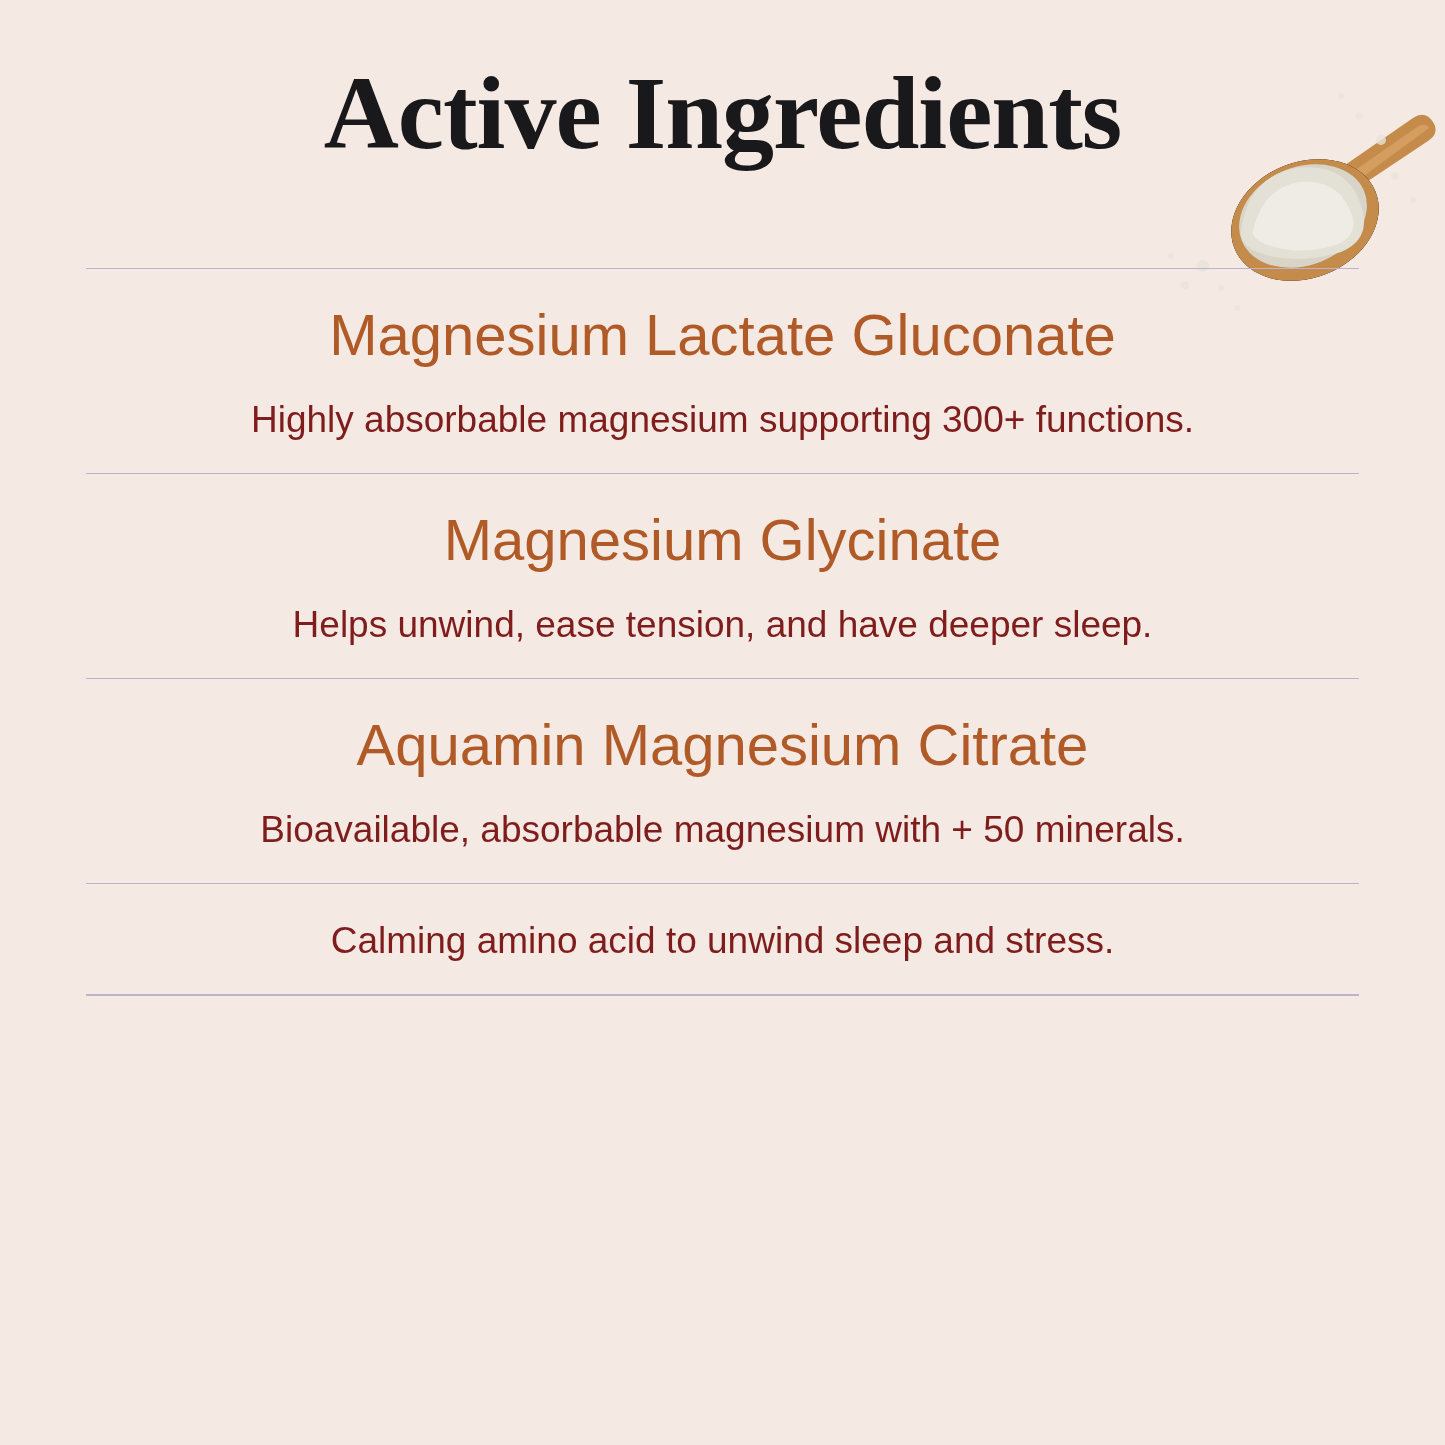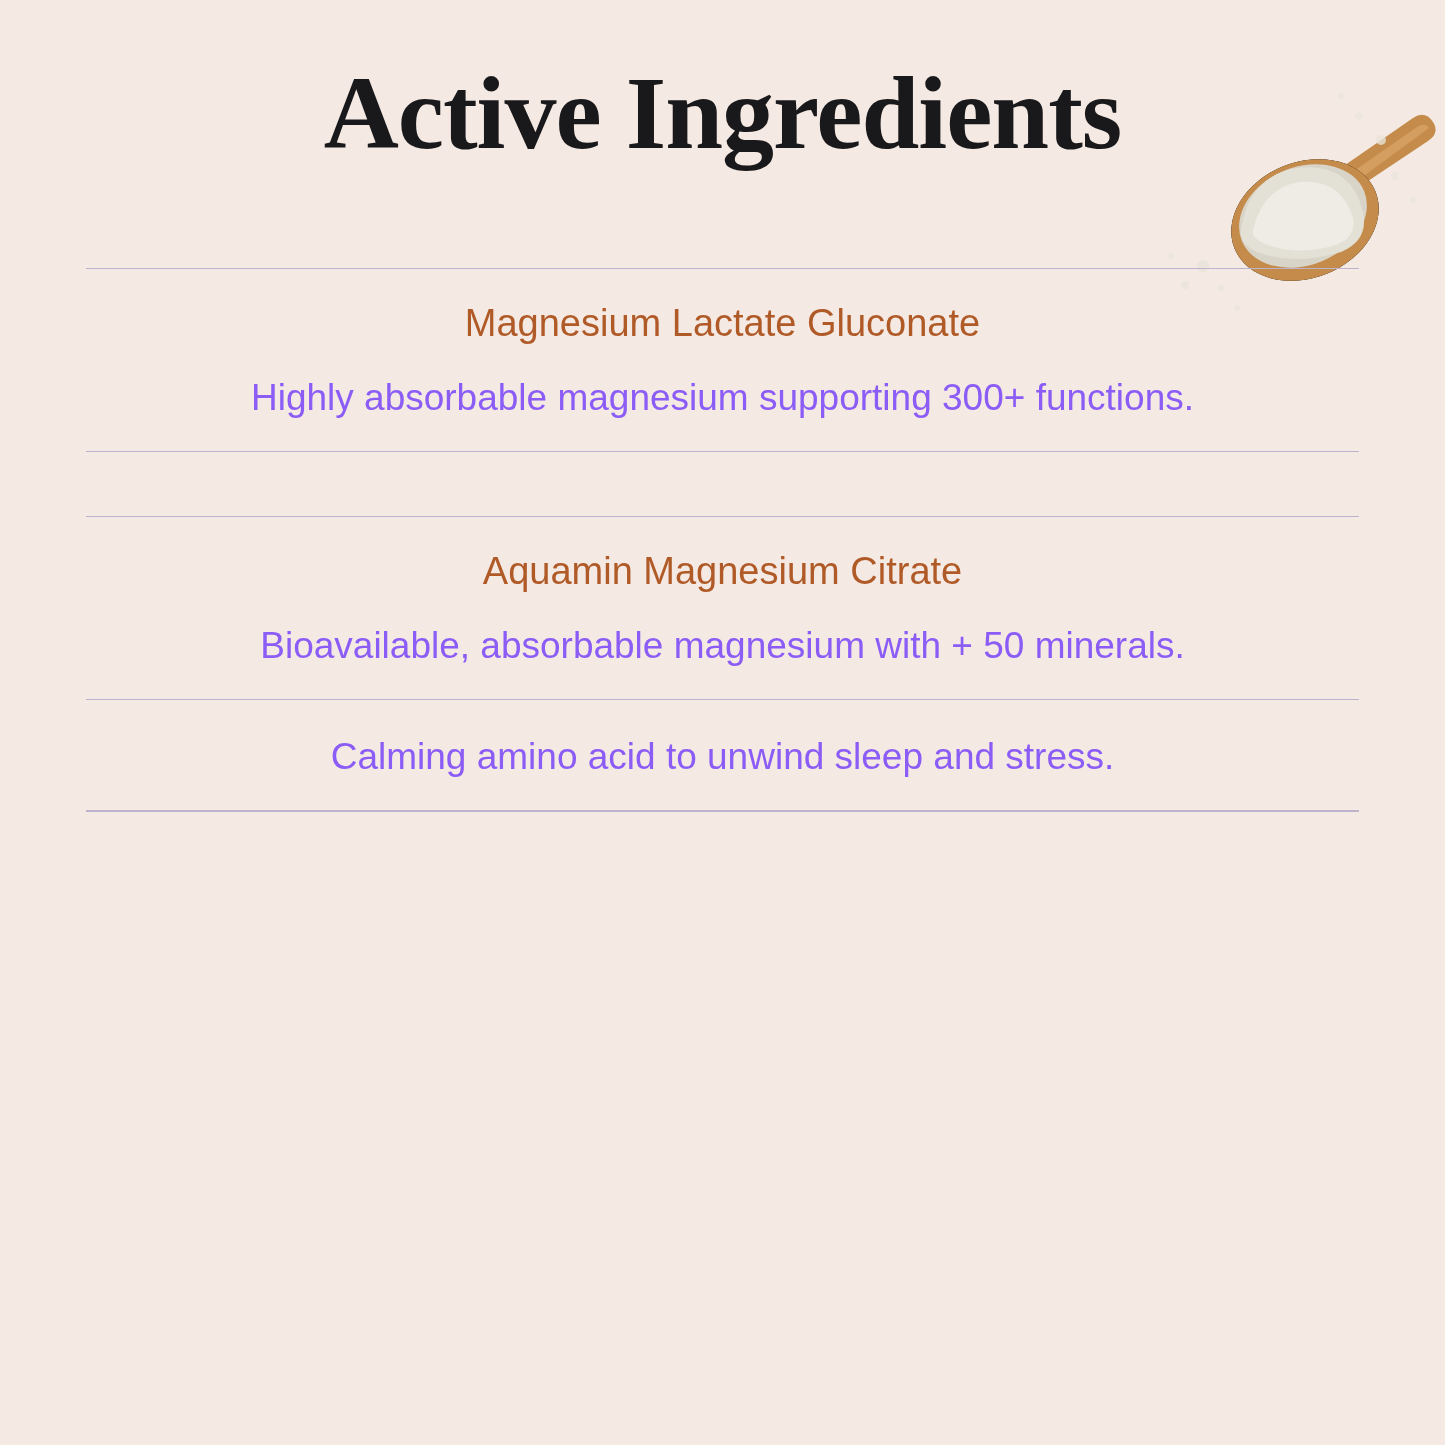--- a/index.html
+++ b/index.html
@@ -58,27 +58,27 @@
     height: 1px;
     background: #bdb3cd;
     width: 100%;
   }
   .row {
     padding: 34px 0 30px 0;
     text-align: center;
   }
   .row-name {
     color: #b05a27;
-    font-size: 38px;
+    font-size: 58px;
     line-height: 1.1;
     font-weight: 400;
     margin-bottom: 30px;
   }
   .row-desc {
-    color: #8b5cf6;
+    color: #7f1d1d;
     font-size: 37px;
     line-height: 1.25;
     font-weight: 400;
   }
 </style>
 </head>
 <body>
 
 <div class="page">
 
@@ -115,20 +115,22 @@
     <div class="divider"></div>
 
     <div class="row">
       <div class="row-name">Magnesium Lactate Gluconate</div>
       <div class="row-desc">Highly absorbable magnesium supporting 300+ functions.</div>
     </div>
 
     <div class="divider"></div>
 
     <div class="row">
+      <div class="row-name">Magnesium Glycinate</div>
+      <div class="row-desc">Helps unwind, ease tension, and have deeper sleep.</div>
     </div>
 
     <div class="divider"></div>
 
     <div class="row">
       <div class="row-name">Aquamin Magnesium Citrate</div>
       <div class="row-desc">Bioavailable, absorbable magnesium with + 50 minerals.</div>
     </div>
 
     <div class="divider"></div>

